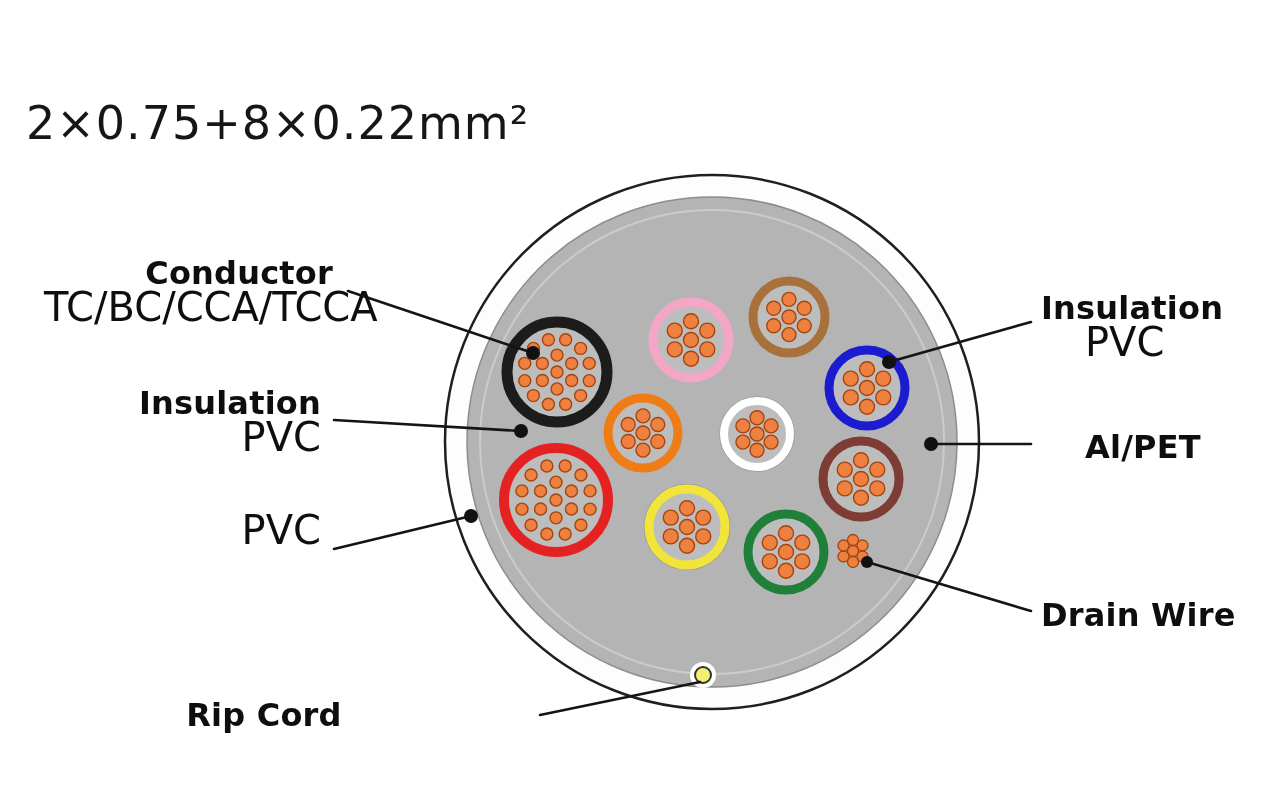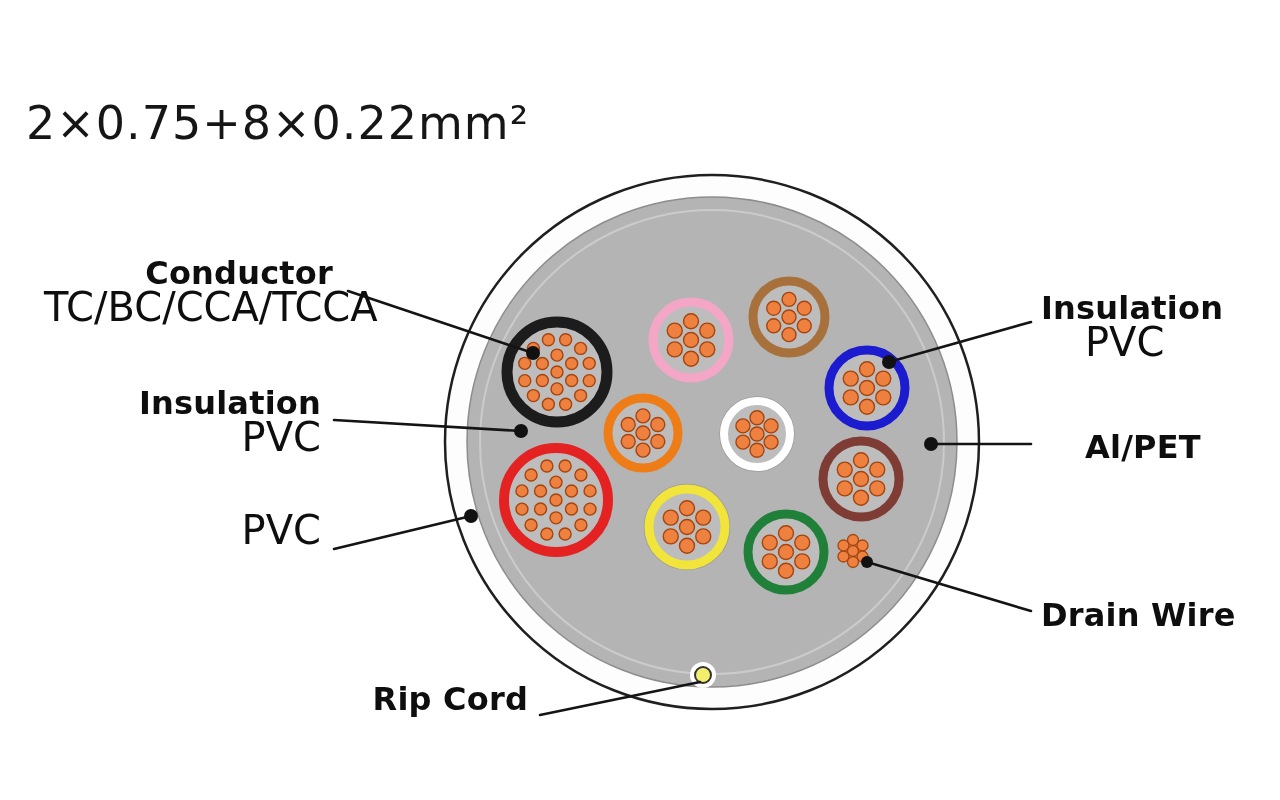--- a/index.html
+++ b/index.html
@@ -188,21 +188,21 @@
 
   <div class="label left" style="top:386px;width:321px;">
     <div class="lbl-title">Insulation</div>
     <div class="lbl-sub">PVC</div>
   </div>
 
   <div class="label left" style="top:513px;width:321px;">
     <div class="lbl-sub">PVC</div>
   </div>
 
-  <div class="label left" style="top:682px;width:528px;">
+  <div class="label left" style="top:698px;width:528px;text-align:center;">
     <div class="lbl-title">Rip Cord</div>
   </div>
 
   <div class="label" style="left:1041px;top:291px;">
     <div class="lbl-title">Insulation</div>
     <div class="lbl-sub">PVC</div>
   </div>
 
   <div class="label" style="left:1085px;top:430px;">
     <div class="lbl-title">Al/PET</div>

